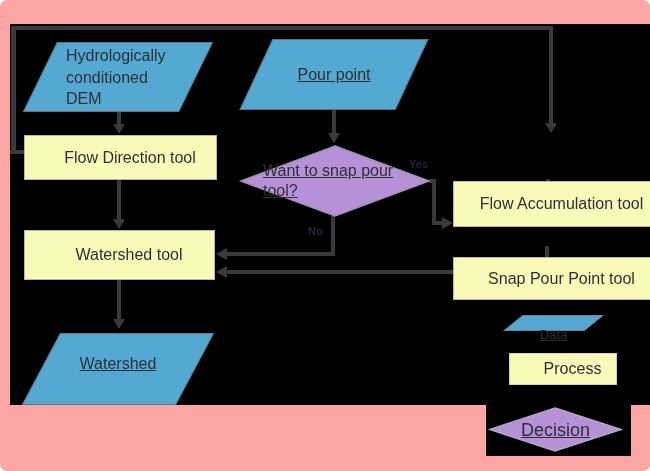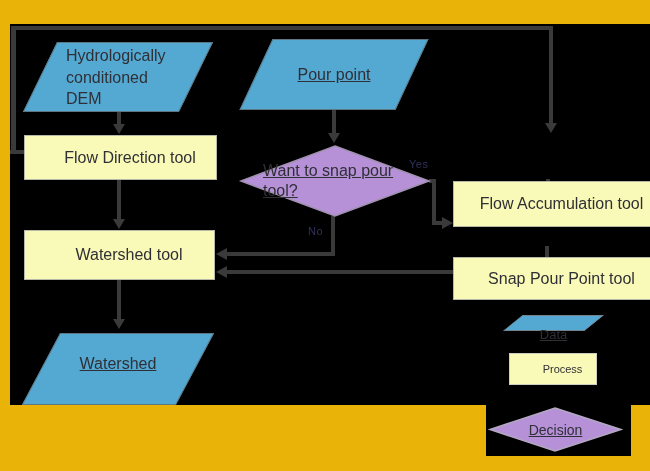--- a/index.html
+++ b/index.html
@@ -1,20 +1,21 @@
 <!DOCTYPE html>
 <html><head>
 <meta charset="utf-8">
 <style>
   html,body{margin:0;padding:0;background:#fff;}
   #stage{
     position:relative;width:650px;height:471px;overflow:hidden;
-    background:#eab308;
+    background:#fca5a5;
     font-family:"Liberation Sans", sans-serif;
     color:#2f2f36;
+    border-radius:7px;
   }
   .abs{position:absolute;}
   
   .canvas-black{background:#000000;}
   
   .line{background:#3a3a3a;}
   
   .ah{width:0;height:0;}
   .ah-down{border-left:6px solid transparent;border-right:6px solid transparent;border-top:10px solid #3a3a3a;}
   .ah-left{border-top:6px solid transparent;border-bottom:6px solid transparent;border-right:11px solid #3a3a3a;}
@@ -91,20 +92,20 @@
 
   <div class="abs para" style="left:41px;top:333px;width:154px;height:72px;transform:skewX(-28deg);"></div>
   <div class="abs shape-label" style="left:41px;top:333px;width:154px;height:72px;padding-bottom:10px;box-sizing:border-box;">Watershed</div>
 
   <div class="abs edge-label" style="left:409px;top:158px;">Yes</div>
   <div class="abs edge-label" style="left:308px;top:225px;">No</div>
 
   <div class="abs para" style="left:513px;top:315px;width:81px;height:16px;transform:skewX(-51deg);border-color:#74838d;"></div>
   <div class="abs shape-label legend-label" style="left:513px;top:314px;width:81px;height:18px;margin-top:12px;">Data</div>
 
-  <div class="abs proc" style="left:509px;top:353px;width:88px;height:32px;font-size:11px;border-color:#cdcdc0;">Process</div>
+  <div class="abs proc" style="left:509px;top:353px;width:108px;height:32px;font-size:16px;border-color:#cdcdc0;">Process</div>
 
   <svg class="abs" style="left:487px;top:406px;" width="137" height="47" viewBox="0 0 137 47">
     <polygon points="68,2 134,23.5 68,45 3,23.5" stroke="#b3a8c2" stroke-width="1.5" fill="#B691D8"></polygon>
   </svg>
-  <div class="abs shape-label legend-label" style="left:487px;top:406px;width:137px;height:47px;font-size:14px;">Decision</div>
+  <div class="abs shape-label legend-label" style="left:487px;top:406px;width:137px;height:47px;font-size:18px;">Decision</div>
 
 </div>
 
 </body></html>

